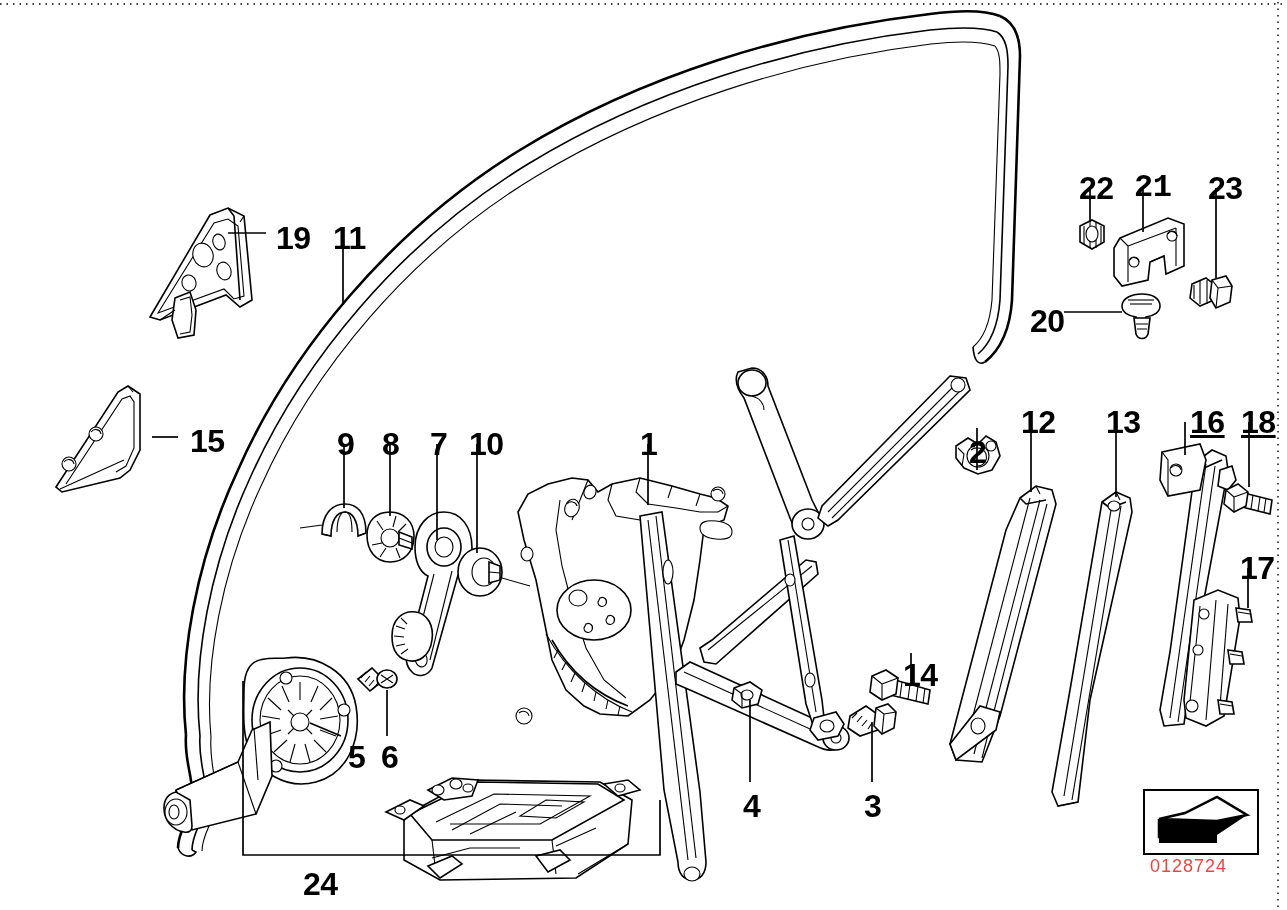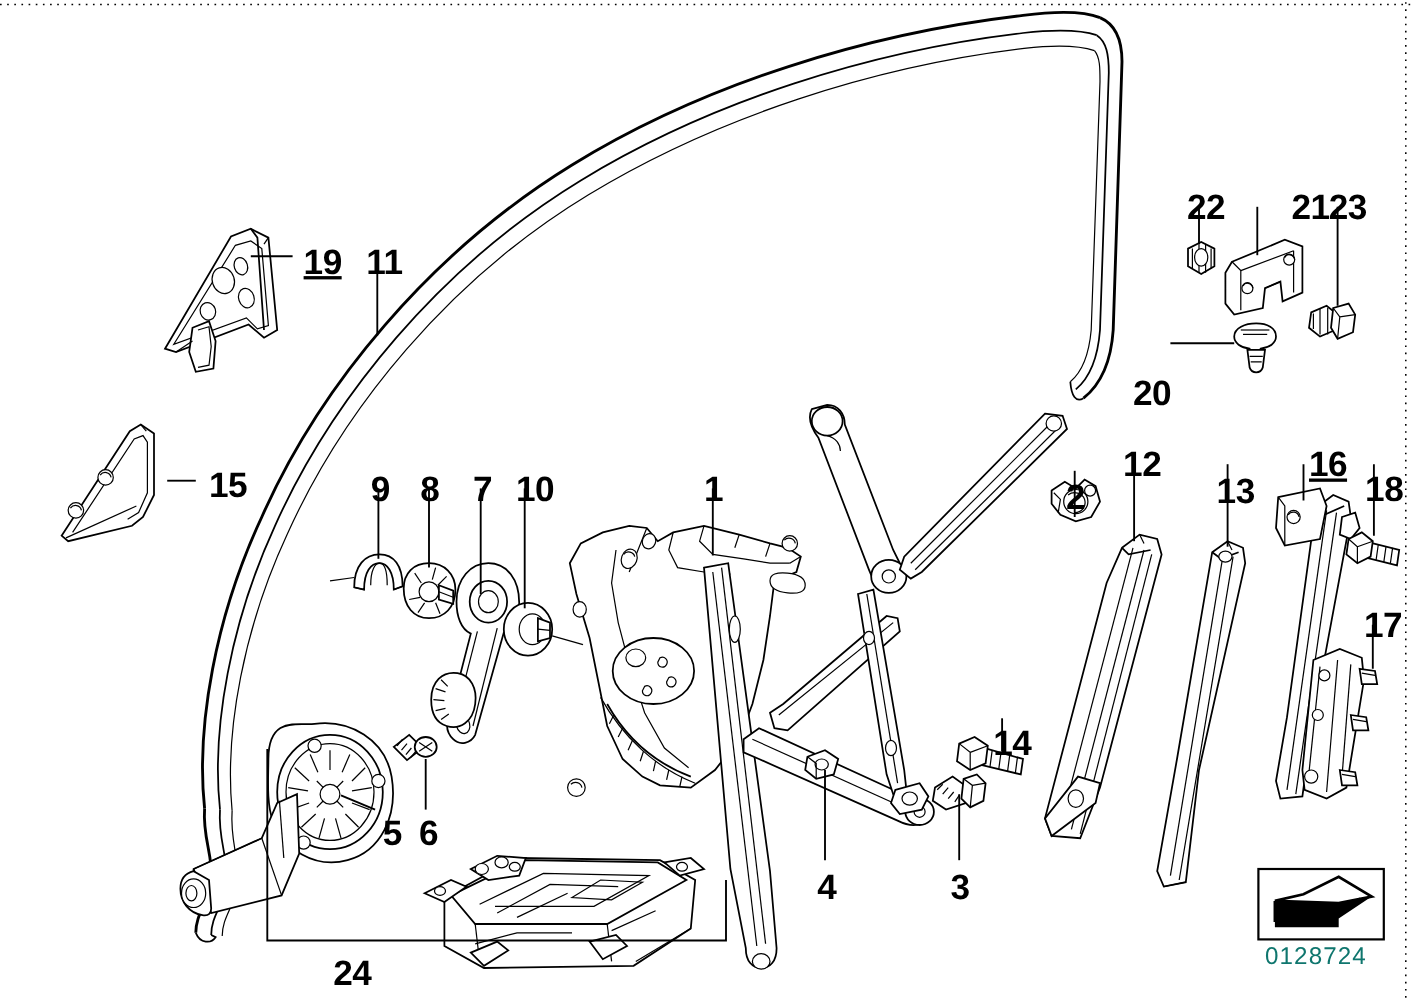--- a/index.html
+++ b/index.html
@@ -32,22 +32,22 @@
     font-size: 32px;
     color: #000000;
     line-height: 1;
     letter-spacing: -0.5px;
     white-space: nowrap;
     user-select: none;
   }
   .diagram-id {
     position: absolute;
     font-family: "Liberation Sans", sans-serif;
-    font-size: 22px;
-    color: #0f766e;
+    font-size: 18px;
+    color: #ef4444;
     letter-spacing: 1px;
     white-space: nowrap;
   }
   .id-box {
     position: absolute;
     border: 2px solid #000;
     background: #fff;
   }
   
   .ln { fill: none; stroke: #000; stroke-width: 1.6; }
@@ -453,37 +453,37 @@
         <path d="M 341 736 L 310 723" class="leader"></path>
         <path d="M 387 736 L 387 690" class="leader"></path>
         <path d="M 750 782 L 750 700" class="leader"></path>
         <path d="M 872 782 L 872 722" class="leader"></path>
         <path d="M 243 681 L 243 855 L 660 855 L 660 800" class="leader"></path>
       </g>
 
   </svg>
 
   <div id="callout-layer">
-      <div class="callout" style="left: 276px; top: 222px; text-decoration: underline;">19</div>
+      <div class="callout" style="left: 276px; top: 222px;">19</div>
       <div class="callout" style="left: 333px; top: 222px;">11</div>
       <div class="callout" style="left: 190px; top: 425px;">15</div>
       <div class="callout" style="left: 337px; top: 428px;">9</div>
       <div class="callout" style="left: 382px; top: 428px;">8</div>
       <div class="callout" style="left: 430px; top: 428px;">7</div>
       <div class="callout" style="left: 469px; top: 428px; text-align: center;">10</div>
       <div class="callout" style="left: 640px; top: 428px;">1</div>
       <div class="callout" style="left: 1079px; top: 172px;">22</div>
-      <div class="callout" style="left: 1174px; top: 172px;">21</div>
+      <div class="callout" style="left: 1134px; top: 172px; font-family: Liberation Mono, monospace;">21</div>
       <div class="callout" style="left: 1208px; top: 172px;">23</div>
-      <div class="callout" style="left: 1030px; top: 305px; margin-top: 36px;">20</div>
+      <div class="callout" style="left: 1030px; top: 305px;">20</div>
       <div class="callout" style="left: 969px; top: 436px;">2</div>
       <div class="callout" style="left: 1021px; top: 406px; text-align: center;">12</div>
-      <div class="callout" style="left: 1106px; top: 406px; margin-top: 24px;">13</div>
+      <div class="callout" style="left: 1106px; top: 406px;">13</div>
       <div class="callout" style="left: 1190px; top: 406px; text-decoration: underline;">16</div>
-      <div class="callout" style="left: 1241px; top: 428px;">18</div>
+      <div class="callout" style="left: 1241px; top: 406px; text-decoration: underline;">18</div>
       <div class="callout" style="left: 1240px; top: 552px;">17</div>
       <div class="callout" style="left: 903px; top: 659px;">14</div>
       <div class="callout" style="left: 348px; top: 741px;">5</div>
       <div class="callout" style="left: 381px; top: 741px;">6</div>
       <div class="callout" style="left: 743px; top: 790px;">4</div>
       <div class="callout" style="left: 864px; top: 790px;">3</div>
       <div class="callout" style="left: 303px; top: 868px;">24</div>
     </div>
 
   <div class="id-box" style="left:1143px; top:789px; width:112px; height:62px;">

